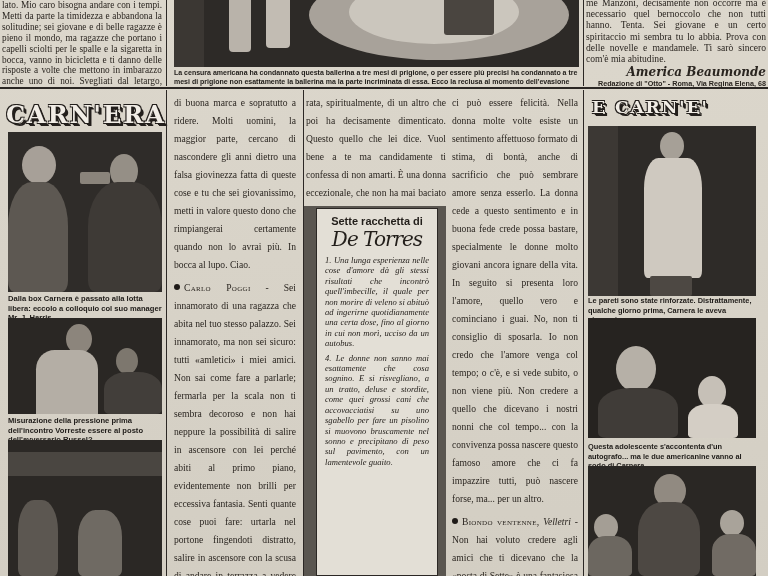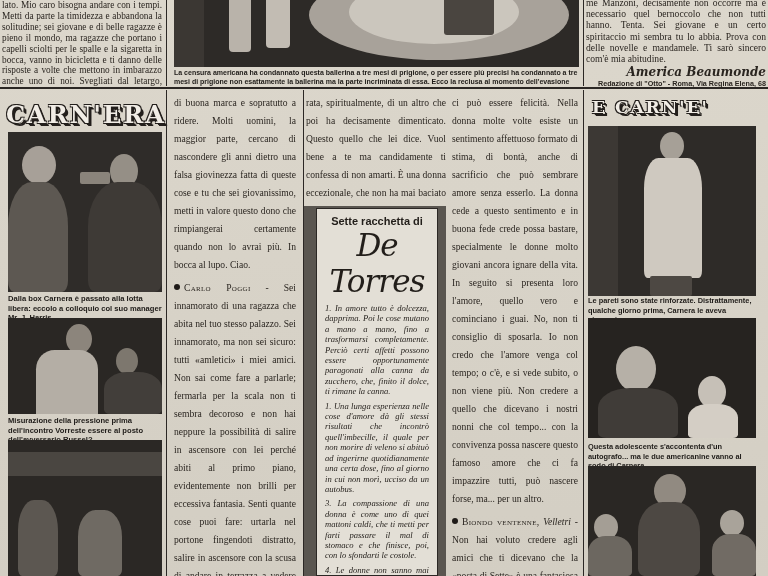--- a/index.html
+++ b/index.html
@@ -13,21 +13,21 @@
   .bullet{display:inline-block;width:6px;height:6px;border-radius:50%;background:#1f1b18;margin-right:4px;vertical-align:1px}
   .photo{position:absolute;background:#2a2724;overflow:hidden}
   .photo .fig{position:absolute;border-radius:40% 40% 10% 10%;background:#6b6660}
   .photo .hl{position:absolute;border-radius:50%;background:#bdb7ae}
   .caption{position:absolute;font-family:"Liberation Sans",sans-serif;font-weight:bold;font-size:7.6px;line-height:9.6px;color:#1e1b18}
   .rule{position:absolute;background:#2b2724}
   .headline{position:absolute;font-family:"DejaVu Serif",serif;font-weight:bold;color:#f1ede6;letter-spacing:2px;
     text-shadow:2px 2px 0 #231f1c,-1px -1px 0 #231f1c,1px -1px 0 #231f1c,-1px 1px 0 #231f1c,3px 3px 0 #231f1c}
   .box{position:absolute;background:#e3dfd6;border:1px solid #2b2724;overflow:hidden}
   .box .title{font-family:"Liberation Sans",sans-serif;font-weight:bold;font-size:11px;text-align:center;margin-top:6px}
-  .box .script{font-family:"DejaVu Serif",serif;font-style:italic;font-size:31px;text-align:center;margin-top:0;letter-spacing:-1px}
+  .box .script{font-family:"DejaVu Serif",serif;font-style:italic;font-size:20px;text-align:center;margin-top:0;letter-spacing:-1px}
   .box .items{font-style:italic;font-size:8.6px;line-height:10.4px;text-align:justify;padding:4px 8px 0 8px}
   .box .items p{margin-bottom:4px}
   .sig{font-family:"DejaVu Serif",serif;font-style:italic;font-weight:bold;font-size:12px;text-align:right}
   .redaz{font-family:"Liberation Sans",sans-serif;font-weight:bold;font-size:7.2px;text-align:right}
 </style>
 </head>
 <body>
 
 <div class="page">
 
@@ -99,23 +99,21 @@
 
   <div class="col" style="left:306px;top:94px;width:140px;height:112px">
     <p>rata, spiritualmente, di un altro che poi ha decisamente dimenticato. Questo quello che lei dice. Vuol bene a te ma candidamente ti confessa di non amarti. È una donna eccezionale, che non ha mai baciato nessuno prima di te e che se ha amato, è stato esclusivamente un'esaltazione del sentimento. Fin qui tutto va bene, dove le cose si imbrogliano è quando tu dici di volerla sposare. Non te lo consiglio. Senza amore, secondo il mio punto di vista, non</p>
   </div>
 
   <div class="photo" style="left:304px;top:206px;width:142px;height:370px;background:#5a5650"></div>
   <div class="box" style="left:316px;top:208px;width:122px;height:368px">
     <div class="title">Sette racchetta di</div>
     <div class="script">De Torres</div>
     <div class="items">
-      <p>1. In amore tutto è dolcezza, dapprima. Poi le cose mutano a mano a mano, fino a trasformarsi completamente. Perciò certi affetti possono essere opportunamente paragonati alla canna da zucchero, che, finito il dolce, ti rimane la canna.</p>
       <p>1. Una lunga esperienza nelle cose d'amore dà gli stessi risultati che incontrò quell'imbecille, il quale per non morire di veleno si abituò ad ingerirne quotidianamente una certa dose, fino al giorno in cui non morì, ucciso da un autobus.</p>
-      <p>3. La compassione di una donna è come uno di quei mattoni caldi, che ti metti per farti passare il mal di stomaco e che finisce, poi, con lo sfondarti le costole.</p>
       <p>4. Le donne non sanno mai esattamente che cosa sognino. E si risvegliano, a un tratto, deluse e stordite, come quei grossi cani che accovacciatisi su uno sgabello per fare un pisolino si muovono bruscamente nel sonno e precipitano di peso sul pavimento, con un lamentevole guaito.</p>
 
     </div>
   </div>
 
   <div class="col" style="left:452px;top:94px;width:126px;height:482px">
     <p>ci può essere felicità. Nella donna molte volte esiste un sentimento affettuoso formato di stima, di bontà, anche di sacrificio che può sembrare amore senza esserlo. La donna cede a questo sentimento e in buona fede crede possa bastare, specialmente le donne molto giovani ancora ignare della vita. In seguito si presenta loro l'amore, quello vero e cominciano i guai. No, non ti consiglio di sposarla. Io non credo che l'amore venga col tempo; o c'è, e si vede subito, o non viene più. Non credere a quello che dicevano i nostri nonni che col tempo... con la convivenza possa nascere questo famoso amore che ci fa impazzire tutti, può nascere forse, ma... per un altro.</p>
     <p><span class="bullet"></span><span class="sc">Biondo ventenne</span>, <i>Velletri</i><span> - Non hai voluto credere agli amici che ti dicevano che la «posta di Sette» è una fantasiosa creazione a scopo pubblicitario e hai fatto bene. Come vedi la posta esiste se ti rispondo. Per l'inconveniente del quale soffri da circa due mesi, ti consiglio di consultare un medico. Certamente sarà un disturbo passeggero, forse dovuto ad esaurimento nervoso. Auguri.</span></p>
     <p><span class="bullet"></span><span class="sc">Amleto 1927</span><span> - Certamente sposarsi a venti anni, con una ragazzetta di 16 mi sembra prematuro, ma se il padre vuol condurla con sé in America e tu non puoi fare a meno di lei: sposala e che il Cielo ti aiuti. Però ti consiglio di riflettere ancora. A vent'anni le cotte sono passeggere, credi a chi ha più esperienza di te. Soffrirai molto specialmente i primi giorni, poi il ricordo si attenuerà, diverrà sopportabile finché con l'inizio della prossima primavera, scomparirà del tutto. Non darmi del pessimista. Purtroppo la vita ci insegna a pensare così. Coraggio dunque.</span></p>
 

